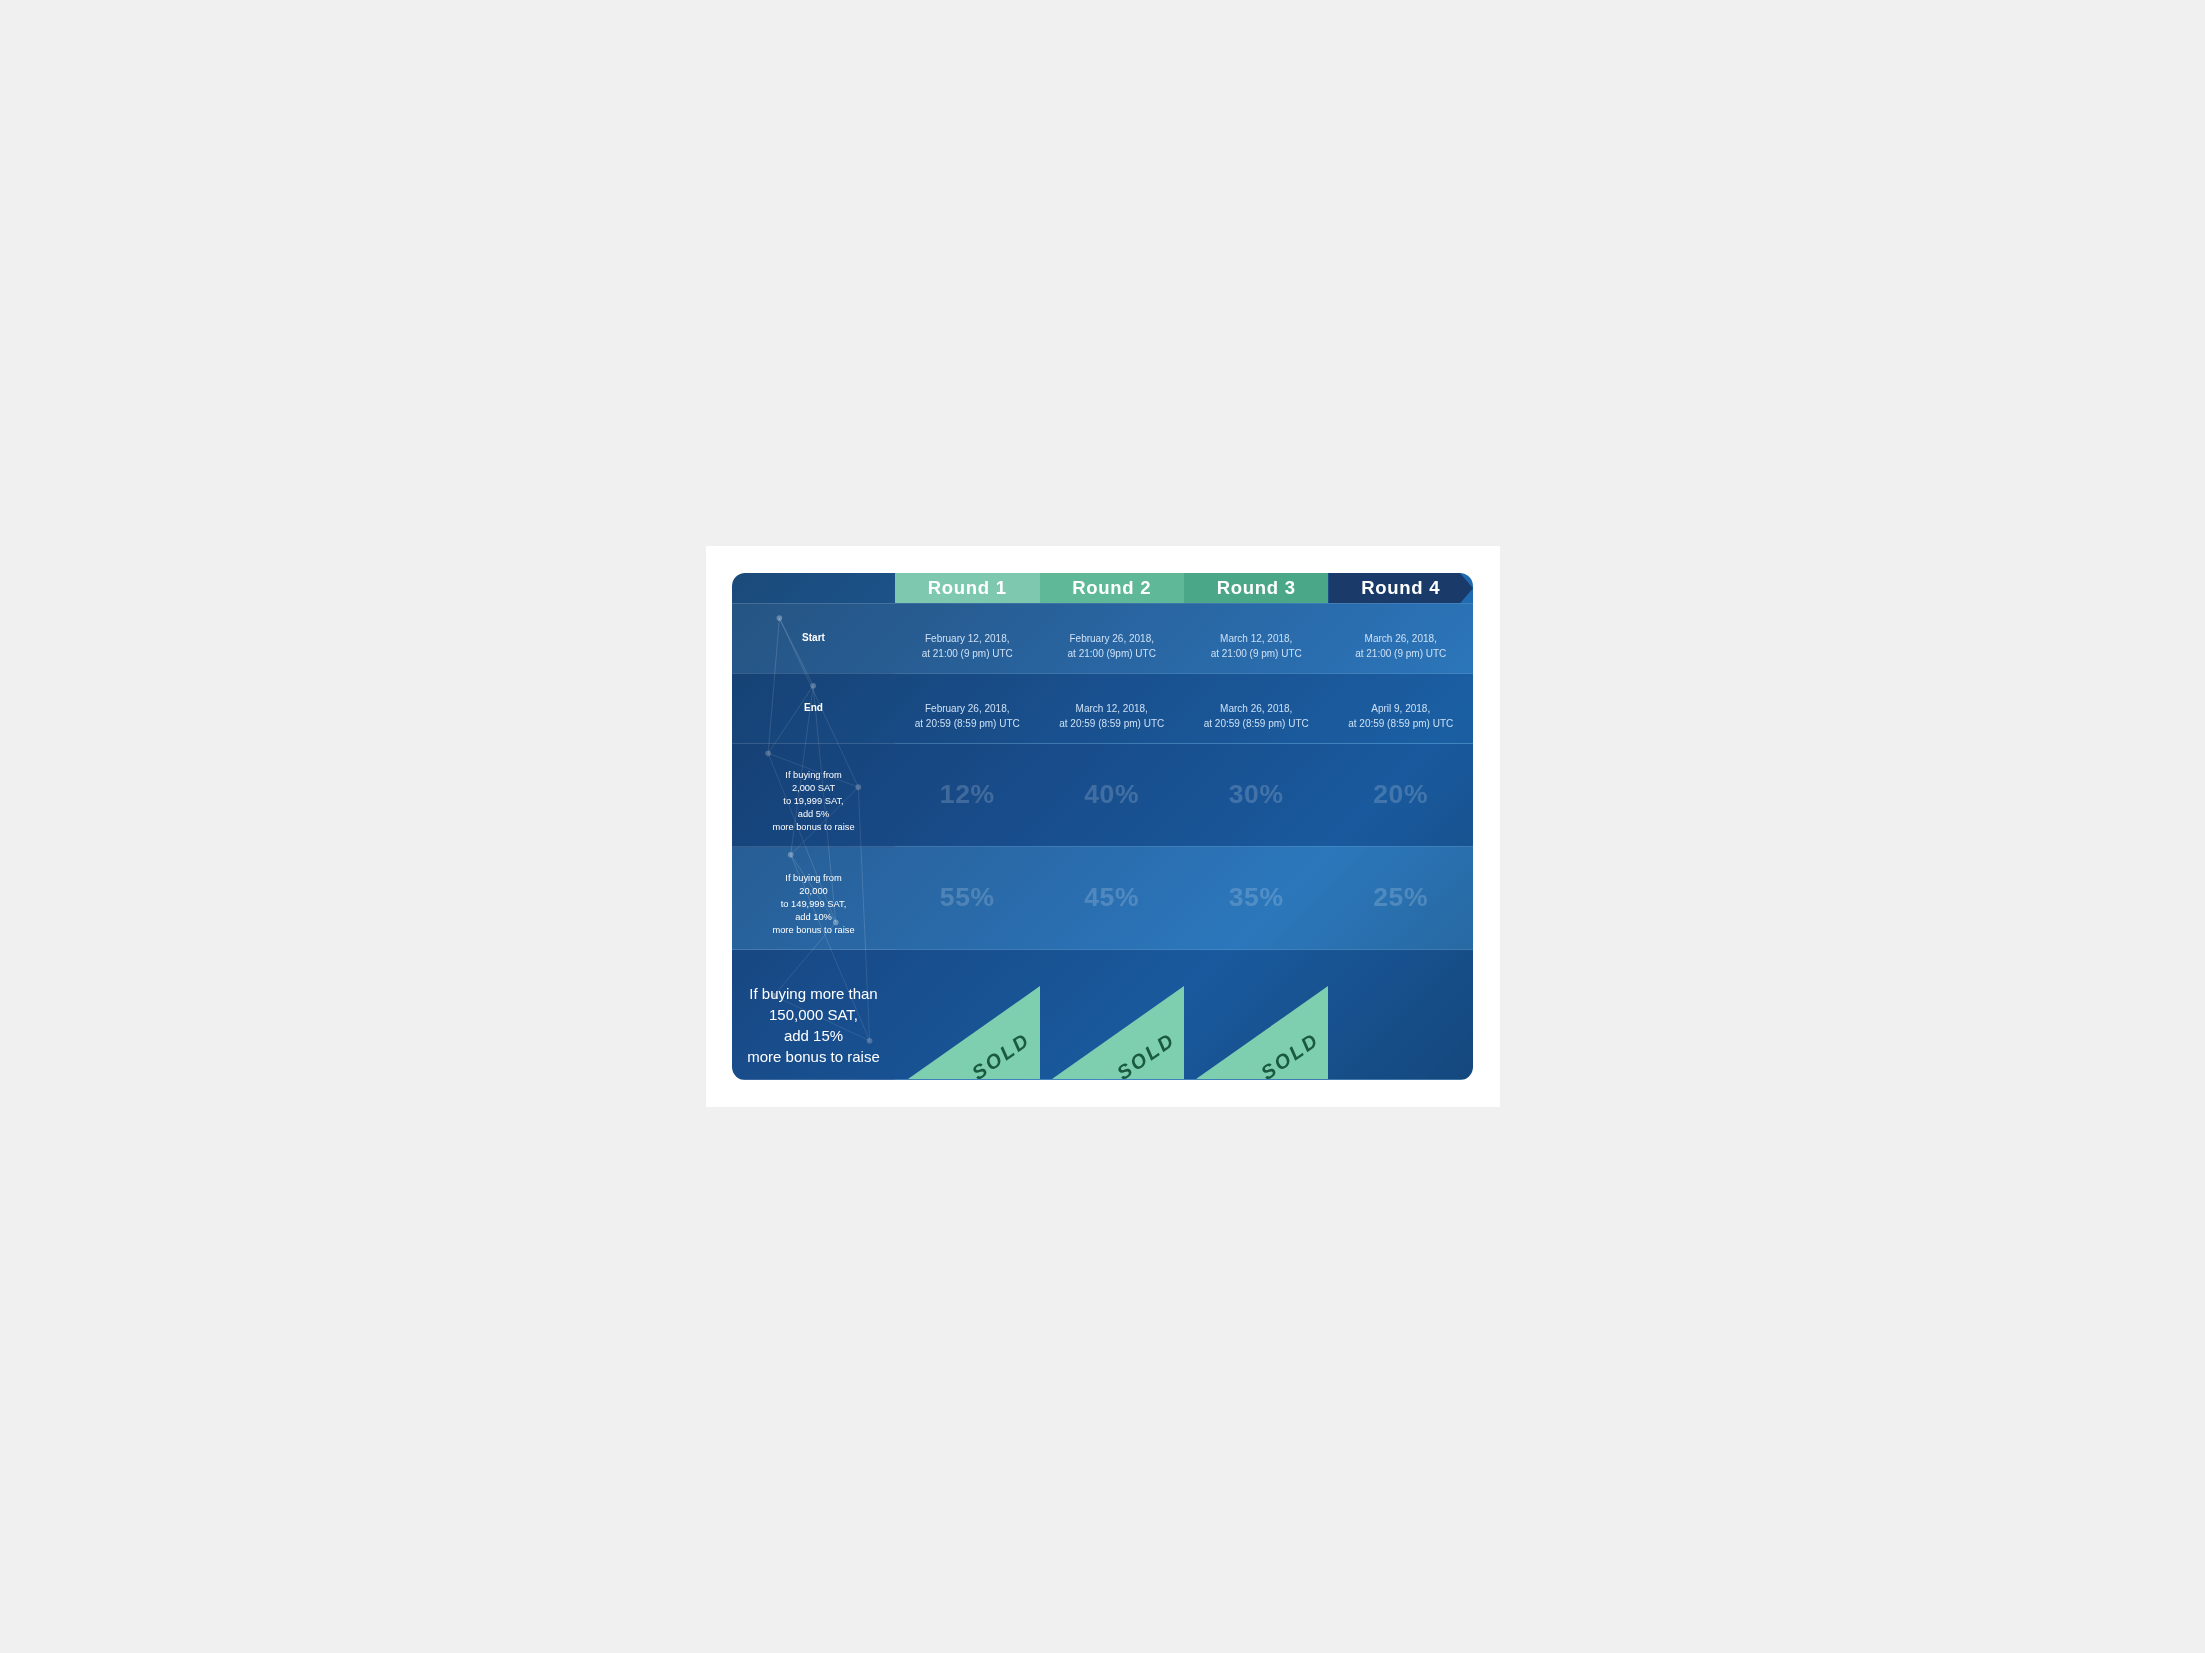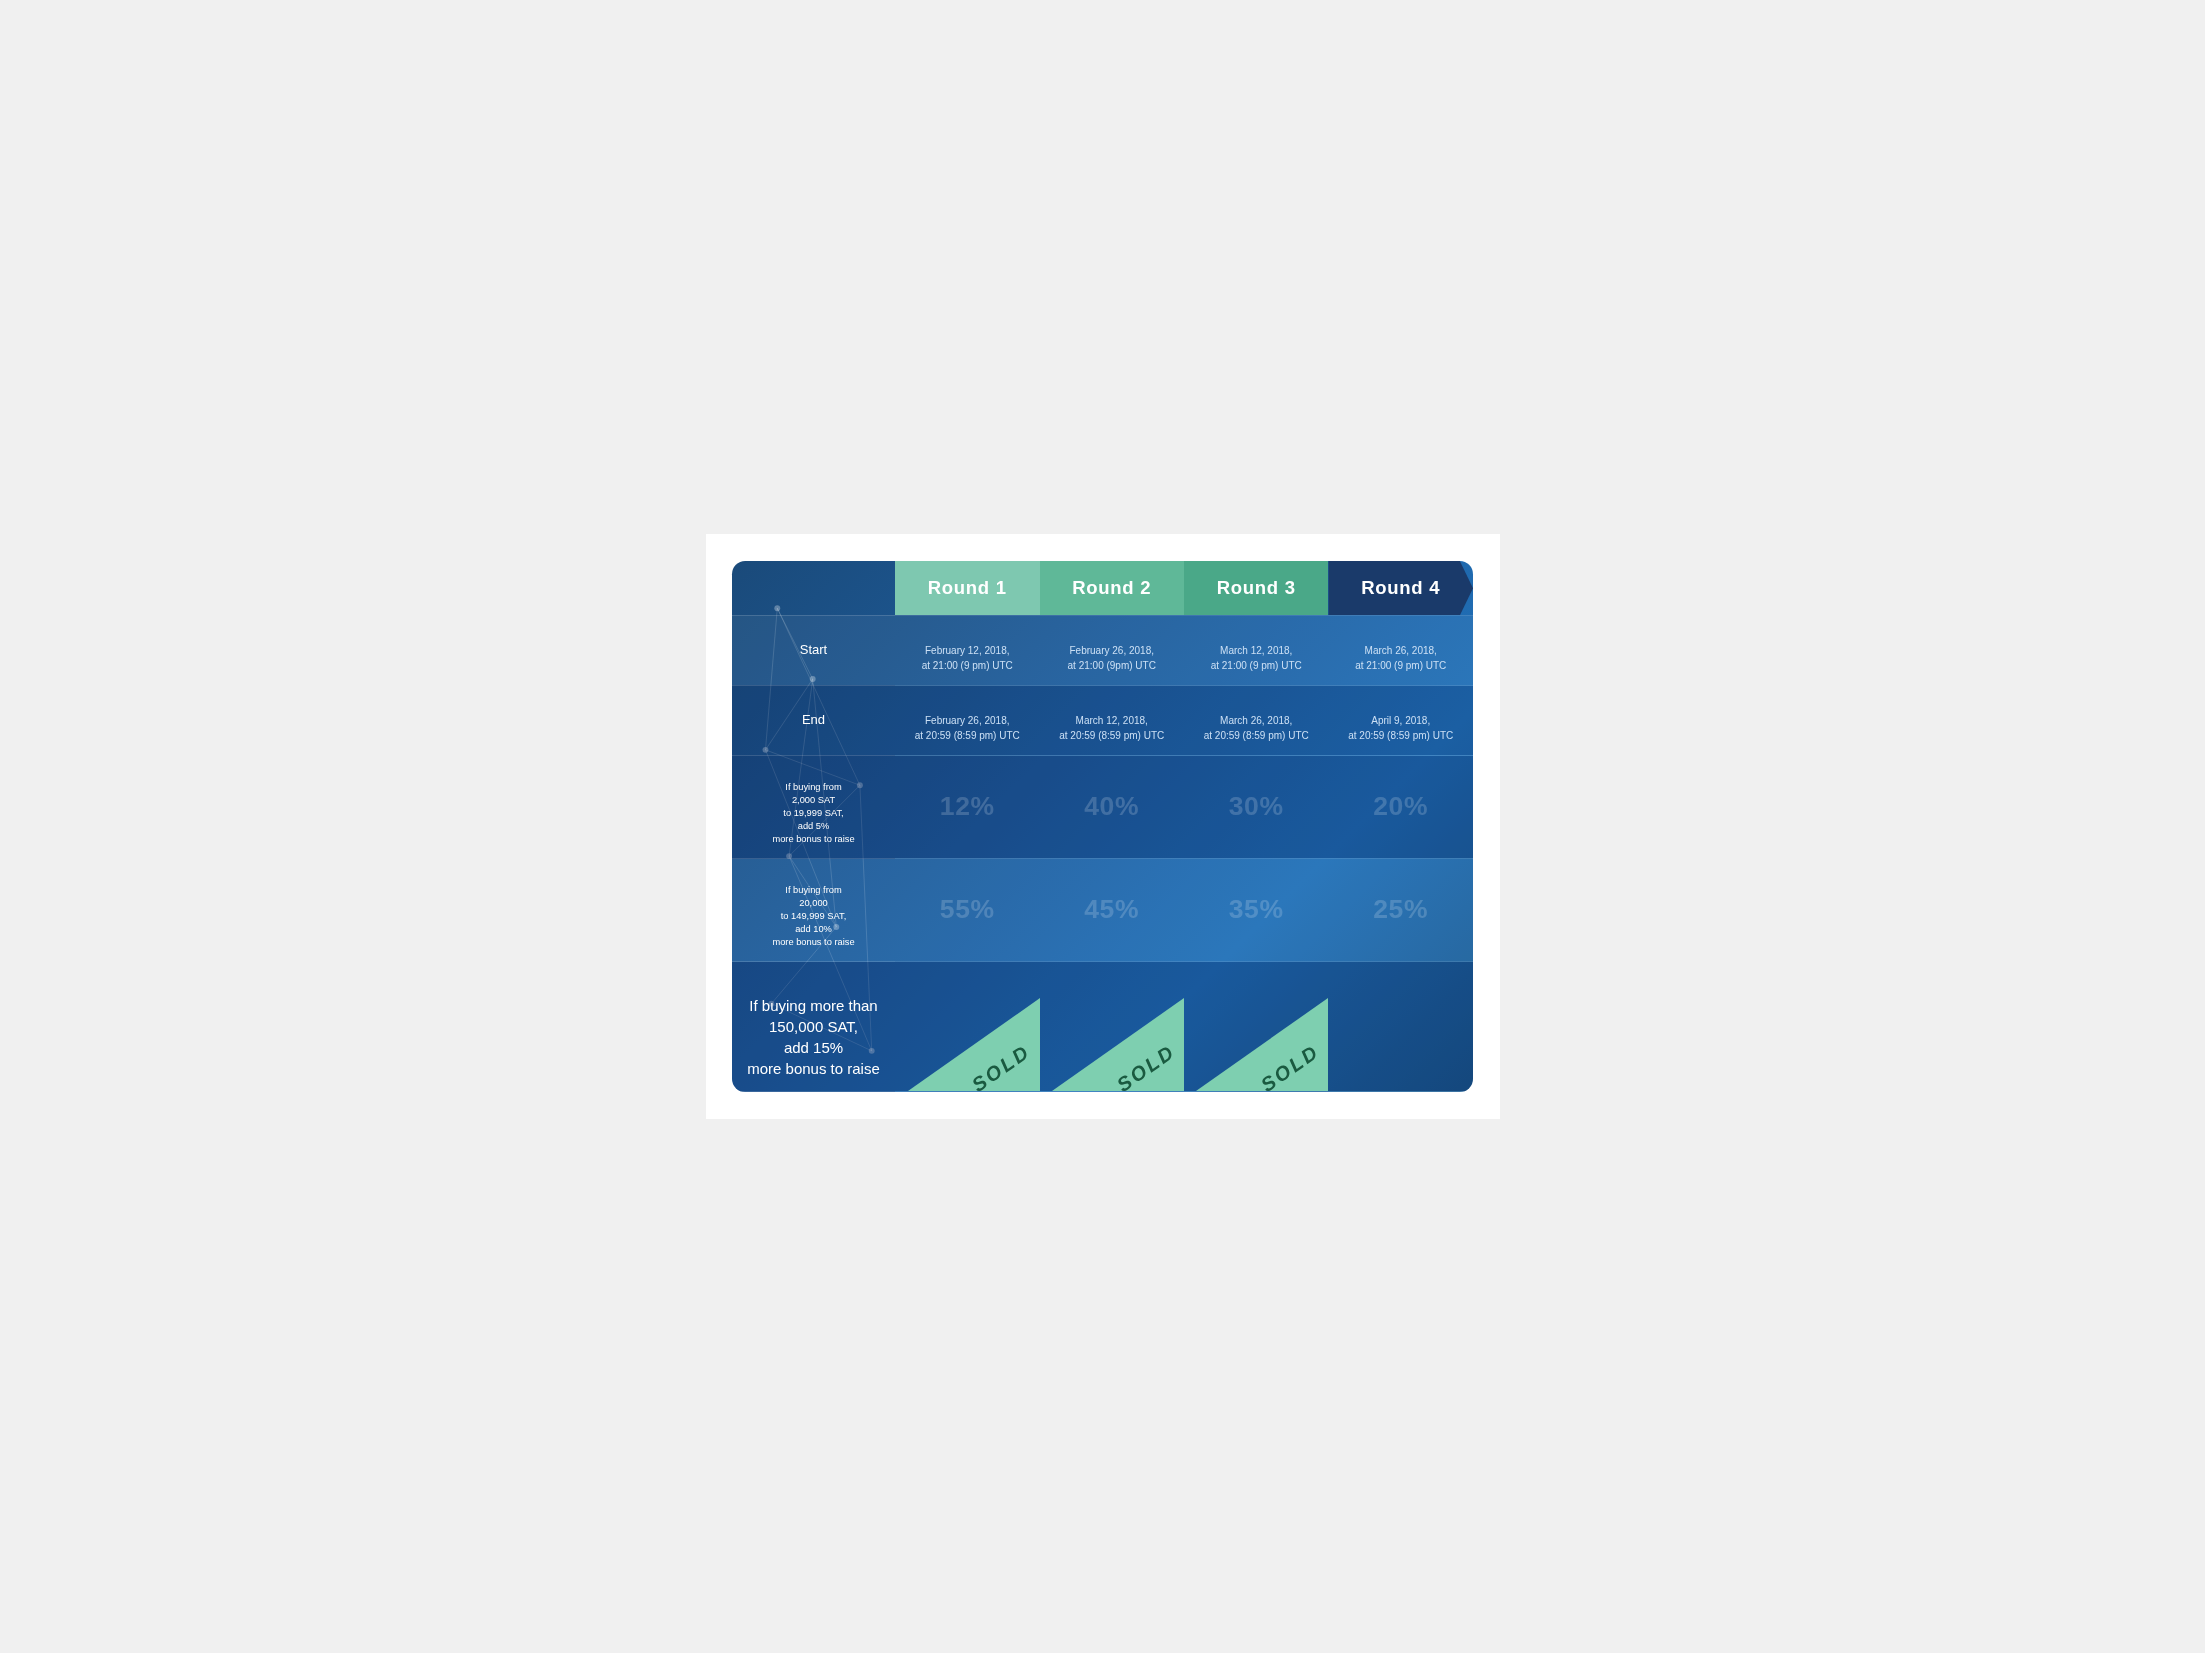--- a/index.html
+++ b/index.html
@@ -32,21 +32,21 @@
       z-index: 1;
     }
     .main-table {
       width: 100%;
       border-collapse: collapse;
       position: relative;
       z-index: 2;
     }
     
     .header-row th {
-      padding: 16px;
+      padding: 4px;
       border: none;
     }
     .header-empty {
       width: 22%;
       background: transparent;
     }
     .header-cell {
       width: 19.5%;
       text-align: center;
       padding: 12px 6.6px;
@@ -73,22 +73,22 @@
     }
     .body-row td:first-child {
       border-left: none;
     }
     .body-row td:last-child {
       border-right: none;
     }
     .row-label {
       text-align: center;
       color: white;
-      font-size: 13px;
-      font-weight: 400;
+      font-size: 10px;
+      font-weight: 700;
       width: 22%;
       padding: 12px 13.2px;
       line-height: 1.4;
     }
     .data-cell {
       text-align: center;
       color: #cce0f5;
       font-size: 10px;
       line-height: 1.5;
       width: 19.5%;

